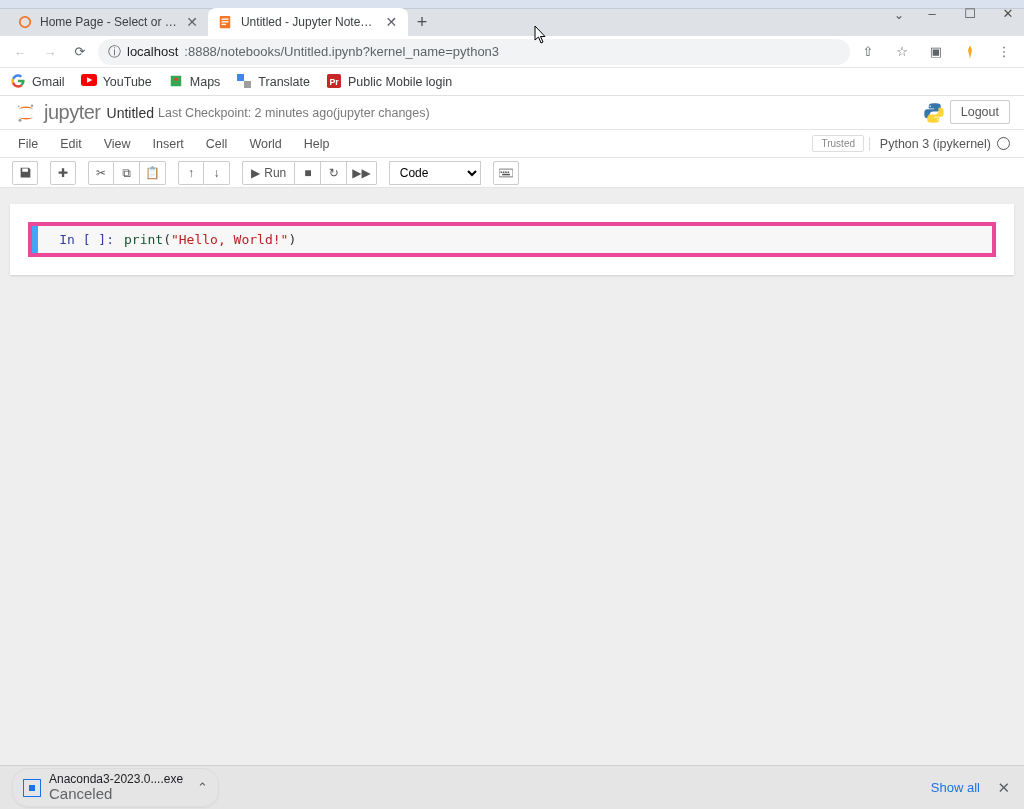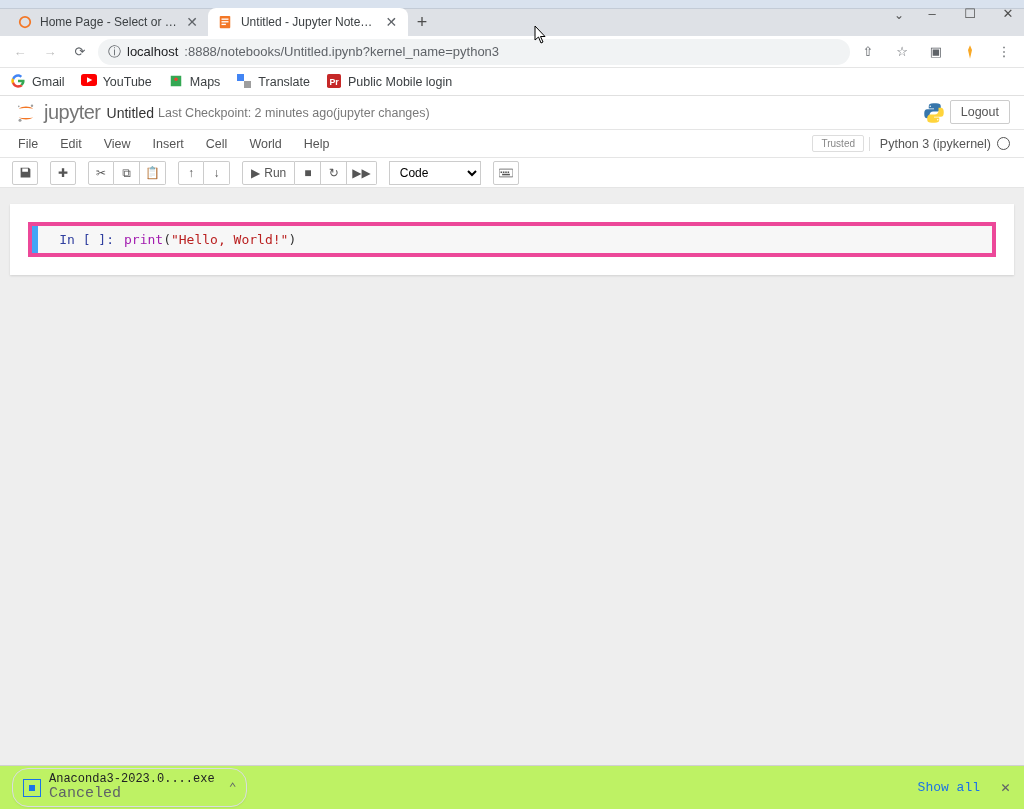--- a/index.html
+++ b/index.html
@@ -64,26 +64,26 @@
 .cell-type { height:24px; border:1px solid #ccc; background:#fff; font-size:12px; padding:0 6px; width:92px; }
 .spacer4 { width:4px; }
 
 
 .nb-area { background:#eeeeee; height:calc(809px - 8px - 28px - 32px - 28px - 34px - 28px - 30px - 44px); padding:16px 10px; }
 .nb-paper { background:#fff; box-shadow:0 1px 2px rgba(0,0,0,0.12); padding:18px; min-height:70px; }
 .cell { display:flex; border:4px solid #ec4899; background:#f7f7f7; }
 .cell .marker { width:6px; background:#42a5f5; }
 .cell .prompt { width:80px; padding:6px 4px; text-align:right; font-family:Menlo,Consolas,monospace; font-size:13px; color:#303F9F; }
 .cell .code { flex:1; padding:6px 6px; font-family:Menlo,Consolas,monospace; font-size:13px; background:#f7f7f7; }
-.tok-kw { color:#a21caf; }
+.tok-kw { color:#14532d; }
 .tok-str { color:#ba2121; }
 .tok-punc { color:#333; }
 
 
-.dlshelf { position:absolute; bottom:0; left:0; right:0; height:44px; border-top:1px solid #d0d0d0; background:#bef264; display:flex; align-items:center; padding:0 12px;font-family:Liberation Mono, monospace; }
+.dlshelf { position:absolute; bottom:0; left:0; right:0; height:44px; border-top:1px solid #d0d0d0; background:#e5e5e5; display:flex; align-items:center; padding:0 12px; }
 .dlitem { display:flex; align-items:center; gap:8px; border:1px solid #dadce0; border-radius:16px; padding:4px 10px; box-shadow:0 1px 2px rgba(0,0,0,0.06); }
 .dlitem .dicon { width:18px; height:18px; border:1.5px solid #1a73e8; display:flex; align-items:center; justify-content:center; }
 .dlitem .dinfo { display:flex; flex-direction:column; line-height:1.1; }
 .dlitem .dname { font-size:12px; color:#202124; }
 .dlitem .dstatus { font-size:15px; color:#5f6368; }
 .dlitem .dchev { color:#5f6368; font-size:13px; padding-left:6px; }
 .showall { position:absolute; right:44px; color:#1a73e8; font-size:13px; cursor:pointer; }
 .dlclose { position:absolute; right:14px; color:#5f6368; font-size:15px; cursor:pointer; }
 
 .cursor-img { position:absolute; left:534px; top:25px; pointer-events:none; }

